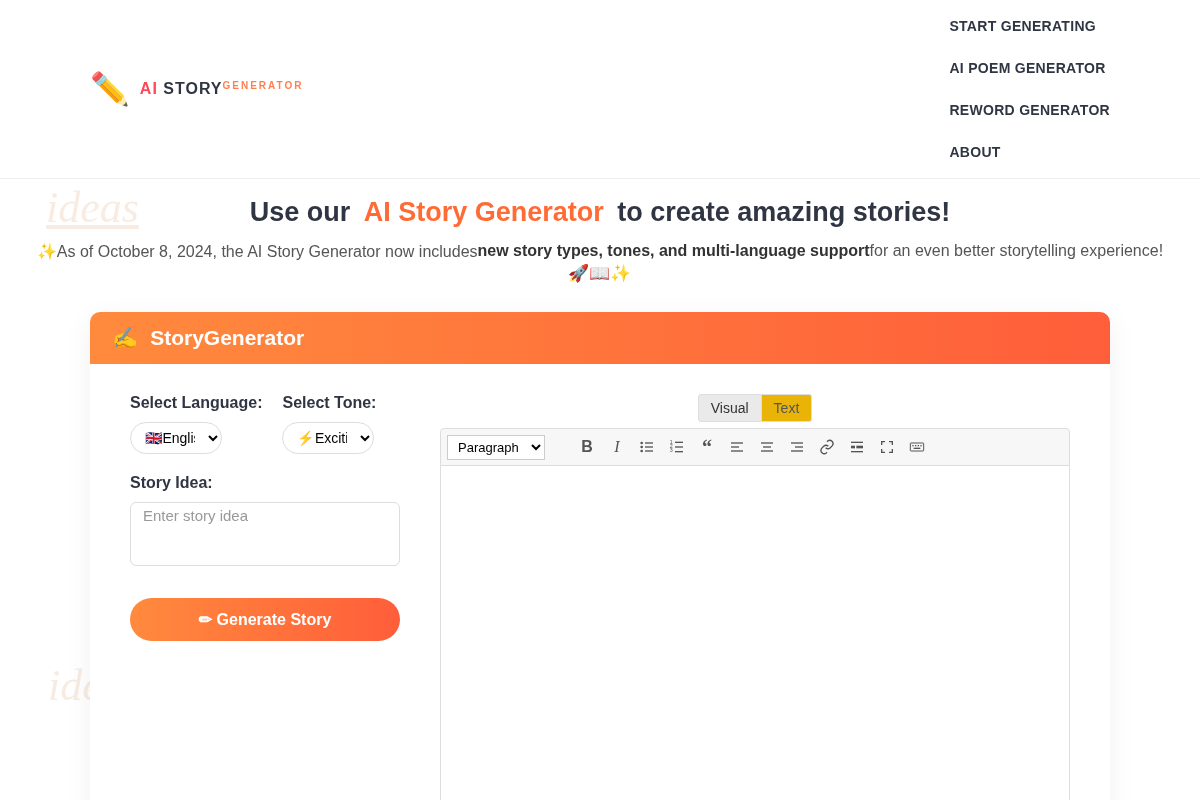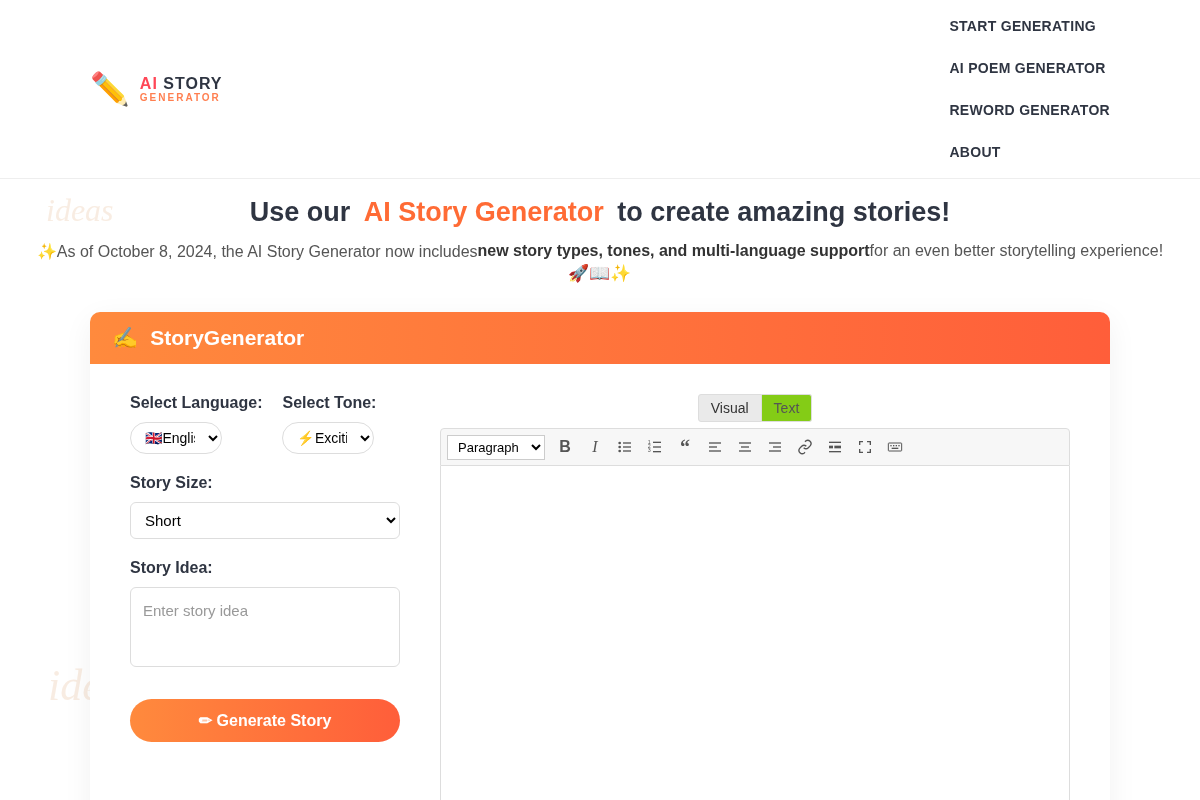--- a/index.html
+++ b/index.html
@@ -2,21 +2,21 @@
 <html><head>
 <meta charset="utf-8">
 <style>
 * { margin: 0; padding: 0; box-sizing: border-box; }
 body { font-family: -apple-system, BlinkMacSystemFont, "Segoe UI", Arial, sans-serif; background: #fff; color: #333; width: 1200px; height: 800px; overflow: hidden; position: relative; }
 
 
 .header { display: flex; align-items: center; justify-content: space-between; padding: 18px 90px; border-bottom: 1px solid #eee; }
 .logo { display: flex; align-items: center; gap: 10px; }
 .logo-icon { font-size: 32px; }
-.logo-text { display: flex; flex-direction: column; line-height: 1.1; }
+.logo-text { display: flex; flex-direction: row; line-height: 1.1; }
 .logo-main { font-weight: 900; font-size: 16px; letter-spacing: 1px; }
 .logo-main .ai { color: #ff4757; }
 .logo-main .story { color: #2f3542; }
 .logo-sub { color: #ff7f50; font-size: 10px; letter-spacing: 2px; font-weight: 700; }
 .nav { display: flex; gap: 26px; flex-direction: column; }
 .nav a { text-decoration: none; color: #2f3542; font-size: 14px; font-weight: 600; letter-spacing: 0.3px; }
 
 
 .hero { text-align: center; padding: 18px 0 8px; }
 .hero h1 { font-size: 27px; font-weight: 800; color: #2f3542; display: inline-block; }
@@ -30,46 +30,46 @@
 .card-header { background: linear-gradient(90deg, #ff8a3d 0%, #ff5e3a 100%); color: #fff; padding: 14px 22px; display: flex; align-items: center; gap: 12px; font-size: 21px; font-weight: 600; }
 .card-body { display: flex; padding: 30px 40px 30px 40px; gap: 40px; }
 
 
 .form-col { width: 270px; }
 .form-row-split { display: flex; gap: 20px; }
 .form-group { margin-bottom: 20px; }
 .form-label { font-weight: 700; font-size: 16px; color: #2f3542; display: block; margin-bottom: 10px; }
 .select-sm { border: 1px solid #ddd; border-radius: 18px; padding: 6px 10px; font-size: 14px; background: #fff; width: 92px; cursor: pointer; }
 .select-full { border: 1px solid #ddd; border-radius: 6px; padding: 8px 10px; font-size: 15px; background: #fff; width: 100%; cursor: pointer; }
-.textarea { border: 1px solid #ddd; border-radius: 6px; padding: 14px 12px; font-size: 15px; width: 100%; height: 80px; resize: none; font-family: inherit; color: #000000; }
+.textarea { border: 1px solid #ddd; border-radius: 6px; padding: 4px 12px; font-size: 15px; width: 100%; height: 64px; resize: none; font-family: inherit; color: #000000; }
 .textarea::placeholder { color: #999; }
 .generate-btn { width: 100%; background: linear-gradient(90deg, #ff8a3d 0%, #ff5e3a 100%); color: #fff; border: none; border-radius: 24px; padding: 12px; font-size: 16px; font-weight: 700; cursor: pointer; margin-top: 8px; }
 
 
 .editor-col { flex: 1; }
 .editor-tabs { display: flex; justify-content: center; margin-bottom: 6px; }
-.editor-tab { border: 1px solid #ddd; padding: 5px 12px; font-size: 14px; background: #84cc16; color: #555; cursor: pointer; }
+.editor-tab { border: 1px solid #ddd; padding: 5px 12px; font-size: 14px; background: #eab308; color: #555; cursor: pointer; }
 .editor-tab.active { background: #eaeaea; color: #333; }
 .editor-tab:first-child { border-radius: 3px 0 0 3px; }
 .editor-tab:last-child { border-radius: 0 3px 3px 0; border-left: none; }
 .toolbar { border: 1px solid #ddd; background: #f7f7f7; display: flex; align-items: center; padding: 4px 6px; gap: 2px; border-radius: 4px 4px 0 0; }
-.tb-select { border: 1px solid #ccc; font-size: 13px; padding: 3px 6px; background: #fff; margin-right: 4px; width: 98px; }
+.tb-select { border: 1px solid #ccc; font-size: 13px; padding: 3px 6px; background: #fff; margin-right: 26px; width: 98px; }
 .tb-btn { width: 28px; height: 28px; display: flex; align-items: center; justify-content: center; cursor: pointer; color: #555; font-size: 14px; border-radius: 2px; }
 .tb-btn svg { width: 16px; height: 16px; fill: #555; }
 .editor-body { border: 1px solid #ddd; border-top: none; height: 352px; background: #fff; border-radius: 0 0 4px 4px; position: relative; }
 .resize-handle { position: absolute; right: 2px; bottom: 2px; width: 12px; height: 12px; }
 .resize-handle::after { content: ""; position: absolute; right: 0; bottom: 0; border-right: 2px solid #bbb; border-bottom: 2px solid #bbb; width: 8px; height: 8px; }
 
 
 .doodle { position: absolute; color: #f3decb; opacity: 0.55; pointer-events: none; z-index: -1; }
 </style>
 </head>
 <body>
 
-<div class="doodle" style="left:46px; top:192px; font-size:32px; font-style:italic; font-family:cursive;">ideas</div>
+<div class="doodle" style="left:46px; top:182px; font-size:44px; font-style:italic; font-family:cursive;text-decoration:underline;">ideas</div>
 <div class="doodle" style="left:48px; top:660px; font-size:44px; font-style:italic; font-family:cursive;">ide</div>
 
 <header class="header">
   <div class="logo">
     <span class="logo-icon">✏️</span>
     <span class="logo-text">
       <span class="logo-main">
         <span class="ai">AI</span> <span class="story">STORY</span>
       </span>
       <span class="logo-sub">GENERATOR</span>
@@ -110,26 +110,20 @@
           </select>
         </div>
         <div class="form-group">
           <label class="form-label">Select Tone:</label>
           <select class="select-sm">
             <option>⚡Exciting</option>
           </select>
         </div>
       </div>
 
-      <div class="form-group">
-        <label class="form-label">Story Size:</label>
-        <select class="select-full">
-          <option>Short</option>
-        </select>
-      </div>
 
       <div class="form-group">
         <label class="form-label">Story Idea:</label>
         <textarea class="textarea" placeholder="Enter story idea" style=""></textarea>
       </div>
 
 
       <button class="generate-btn">✏ Generate Story</button>
     </div>
 

